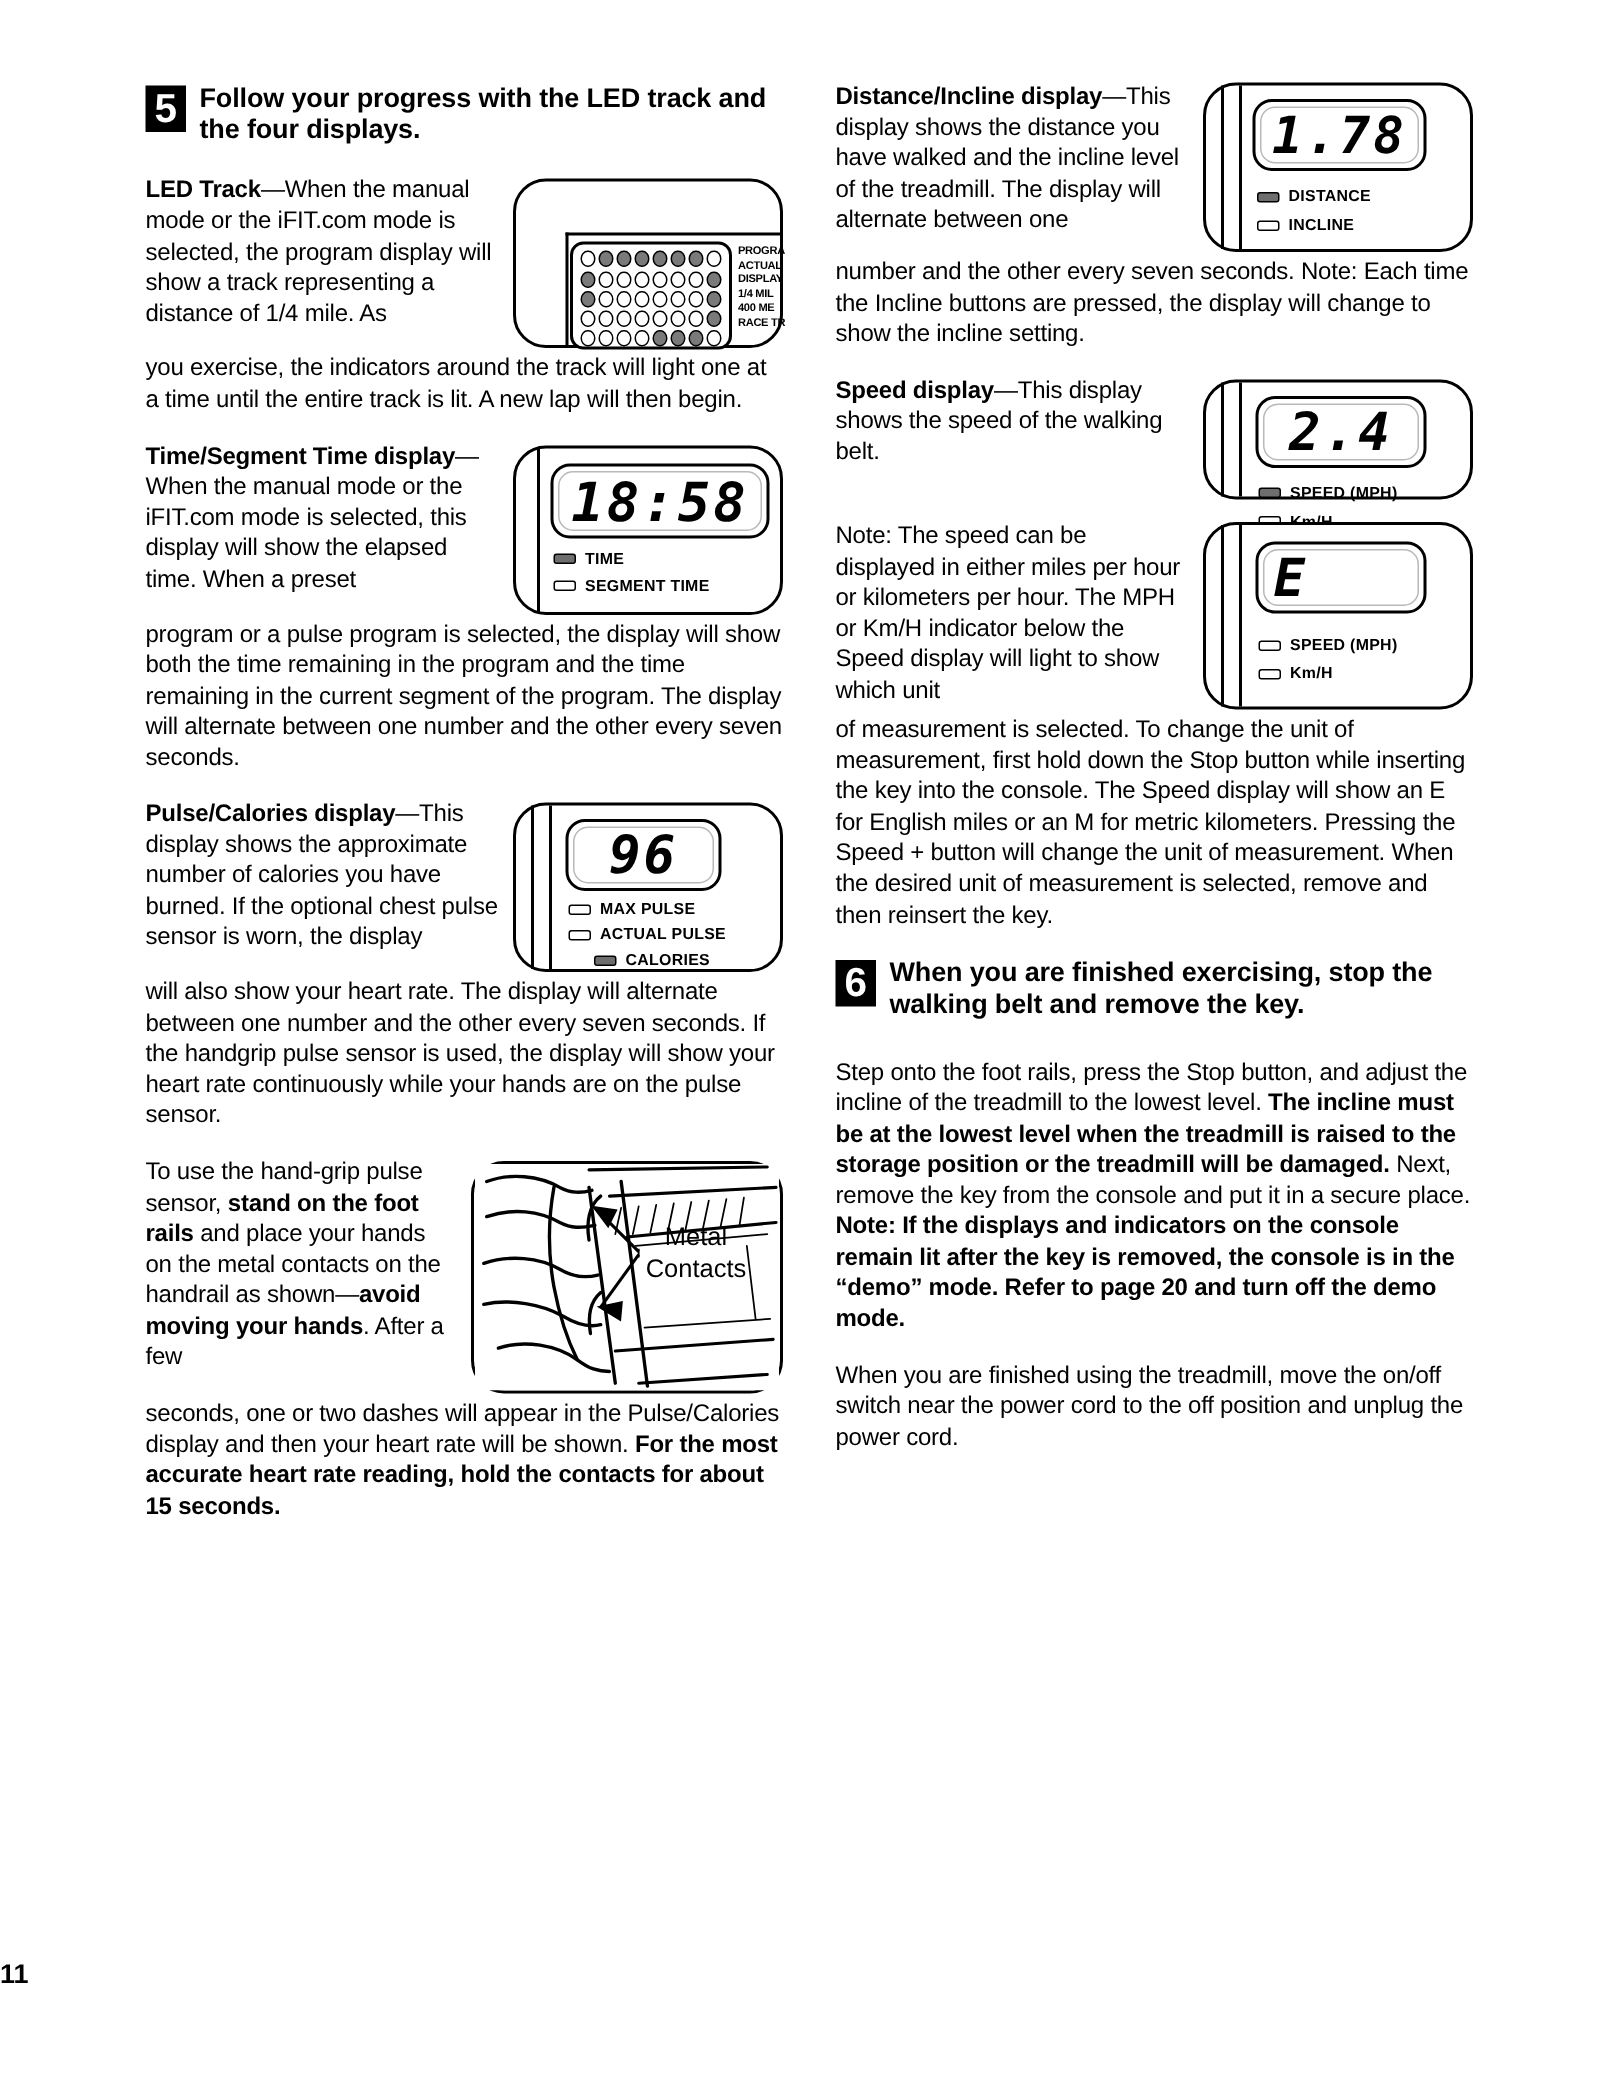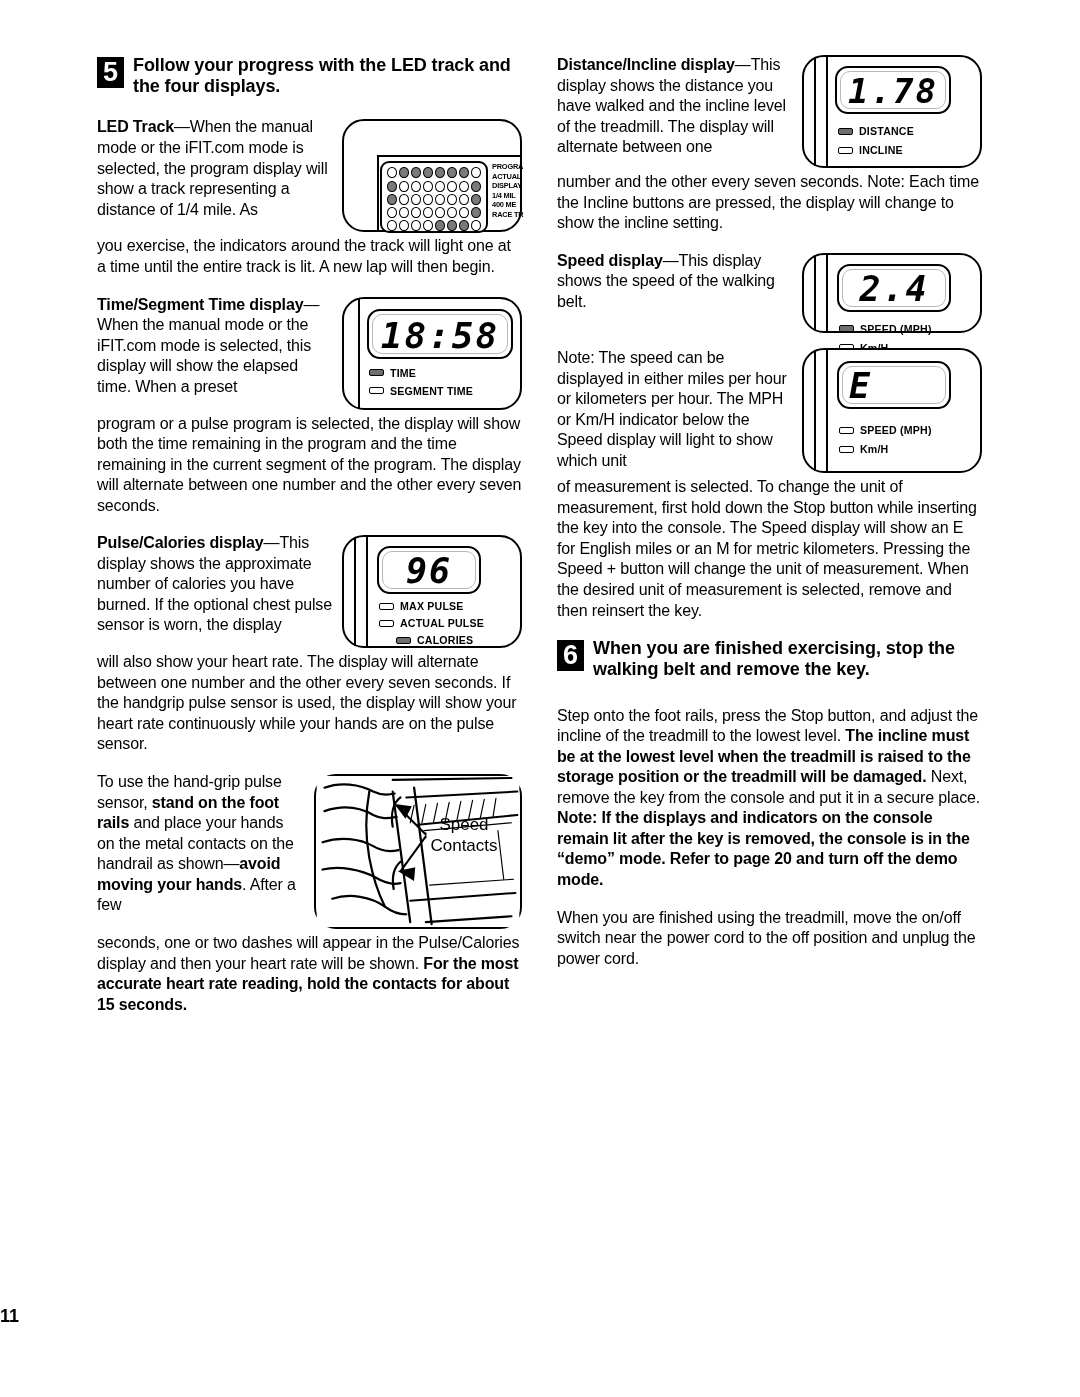--- a/index.html
+++ b/index.html
@@ -405,21 +405,21 @@
             <path d="M112 60 L82 30" fill="none"></path>
             <path d="M82 30 L96 32 L91 42 Z"></path>
             <path d="M112 62 L86 98" fill="none"></path>
             <path d="M86 98 L100 95 L99 106 Z"></path>
           </g>
           <g fill="none" stroke="#000000" stroke-width="1.2">
             <path d="M112 58 L112 64"></path>
           </g>
         </svg>
         <div class="grip-label" style="left:96px;top:38px;width:104px;">
-          <div>Speed</div>
+          <div>Metal</div>
           <div>Contacts</div>
         </div>
       </div>
 
       <div class="body-text">
         <span>To use the hand-grip pulse sensor, </span><b>stand on the foot rails</b><span> and place your hands on the metal contacts on the handrail as shown—</span><b>avoid moving your hands</b><span>. After a few</span>
       </div>
       <div style="clear:both"></div>
       <div class="body-text" style="margin-top:0px;">
         <span>seconds, one or two dashes will appear in the Pulse/Calories display and then your heart rate will be shown. </span><b>For the most accurate heart rate reading, hold the contacts for about 15 seconds.</b>

